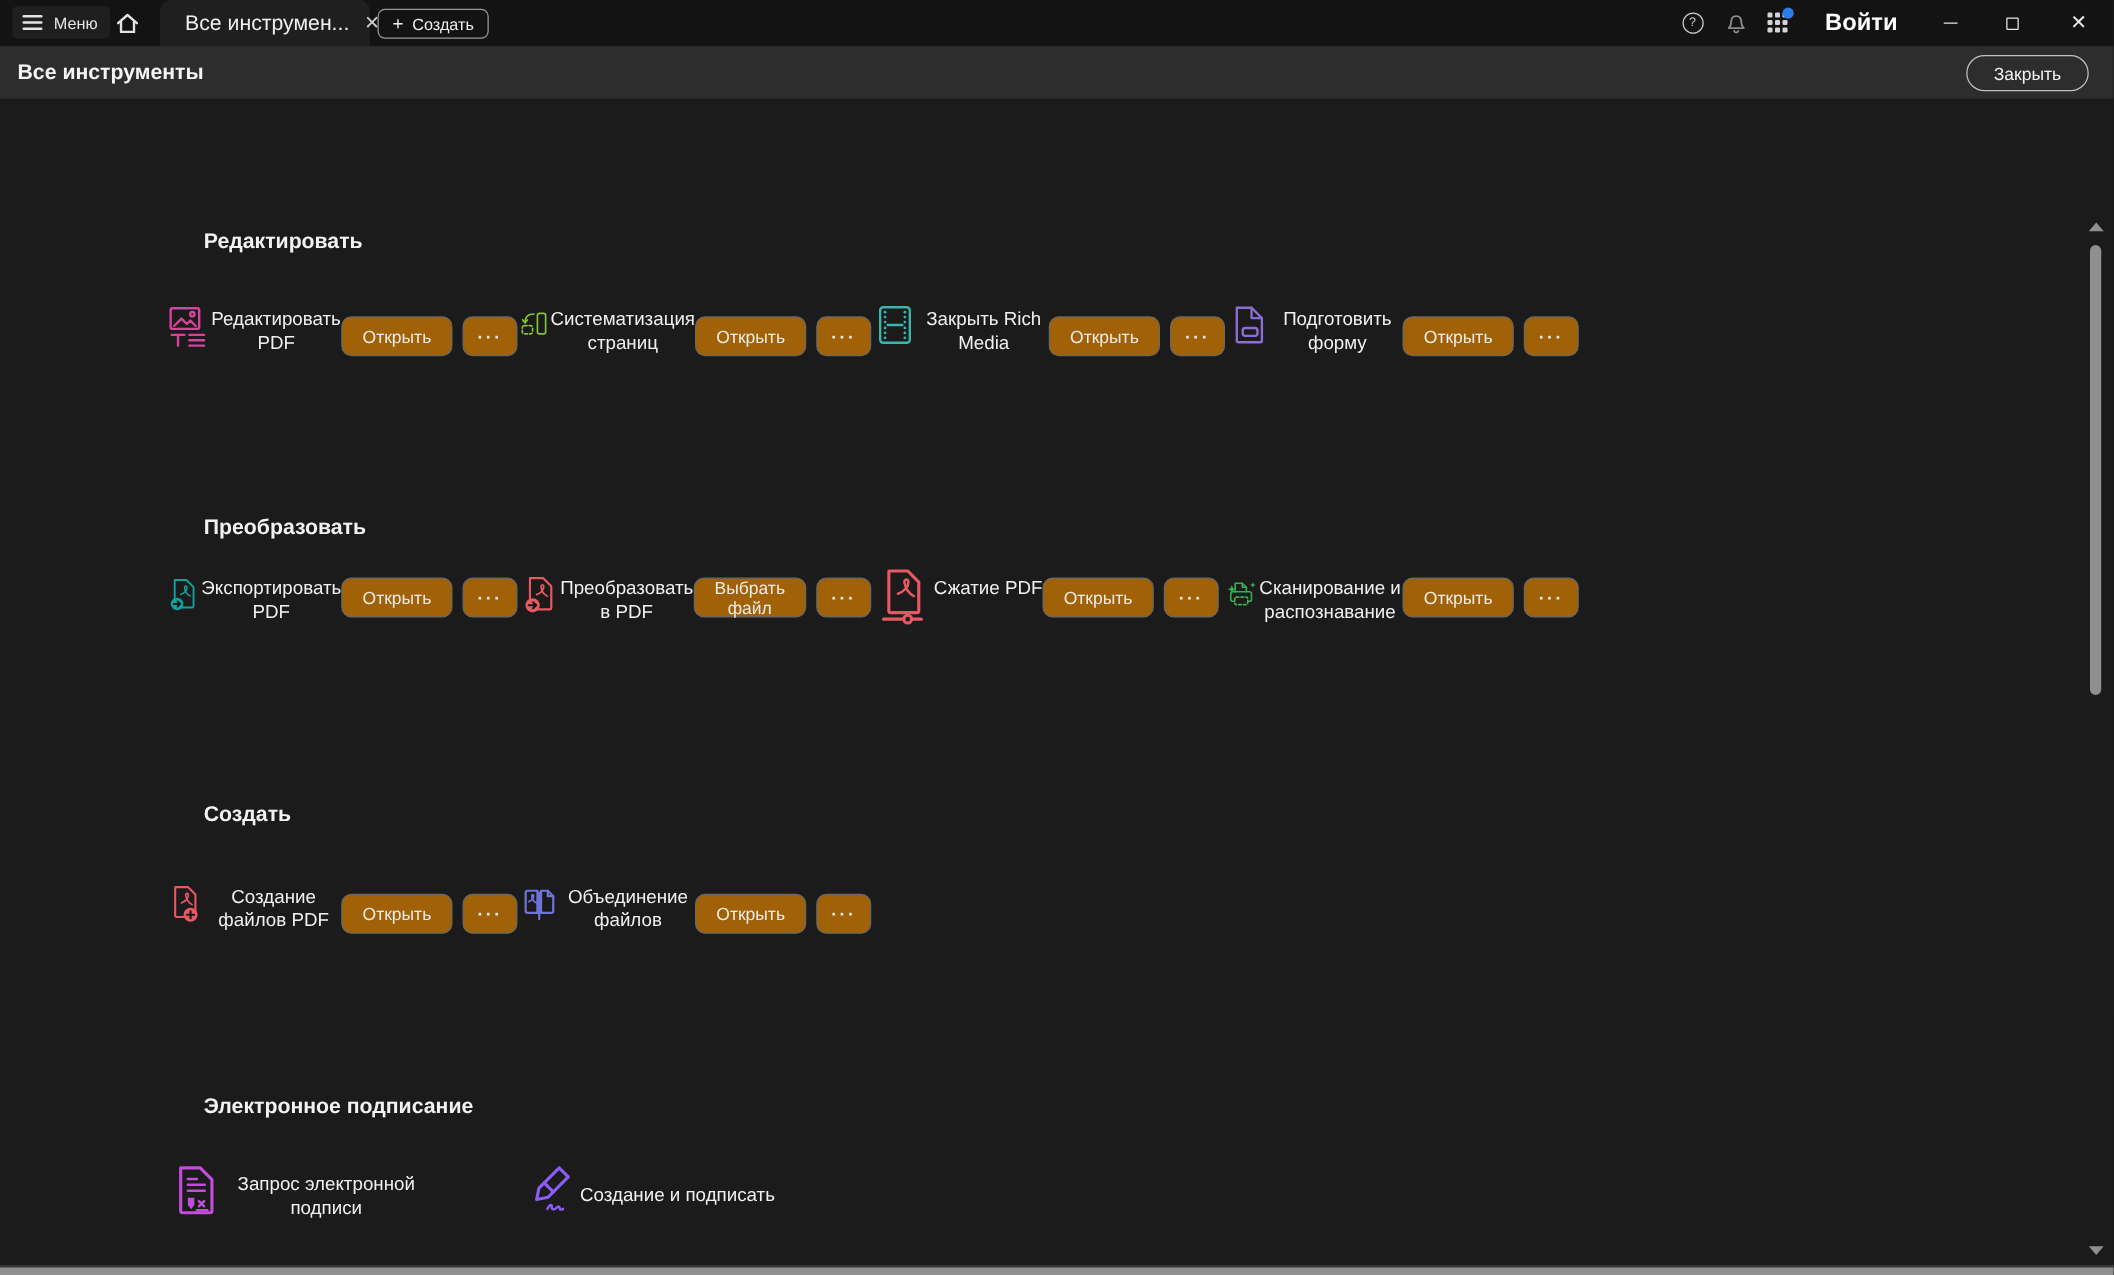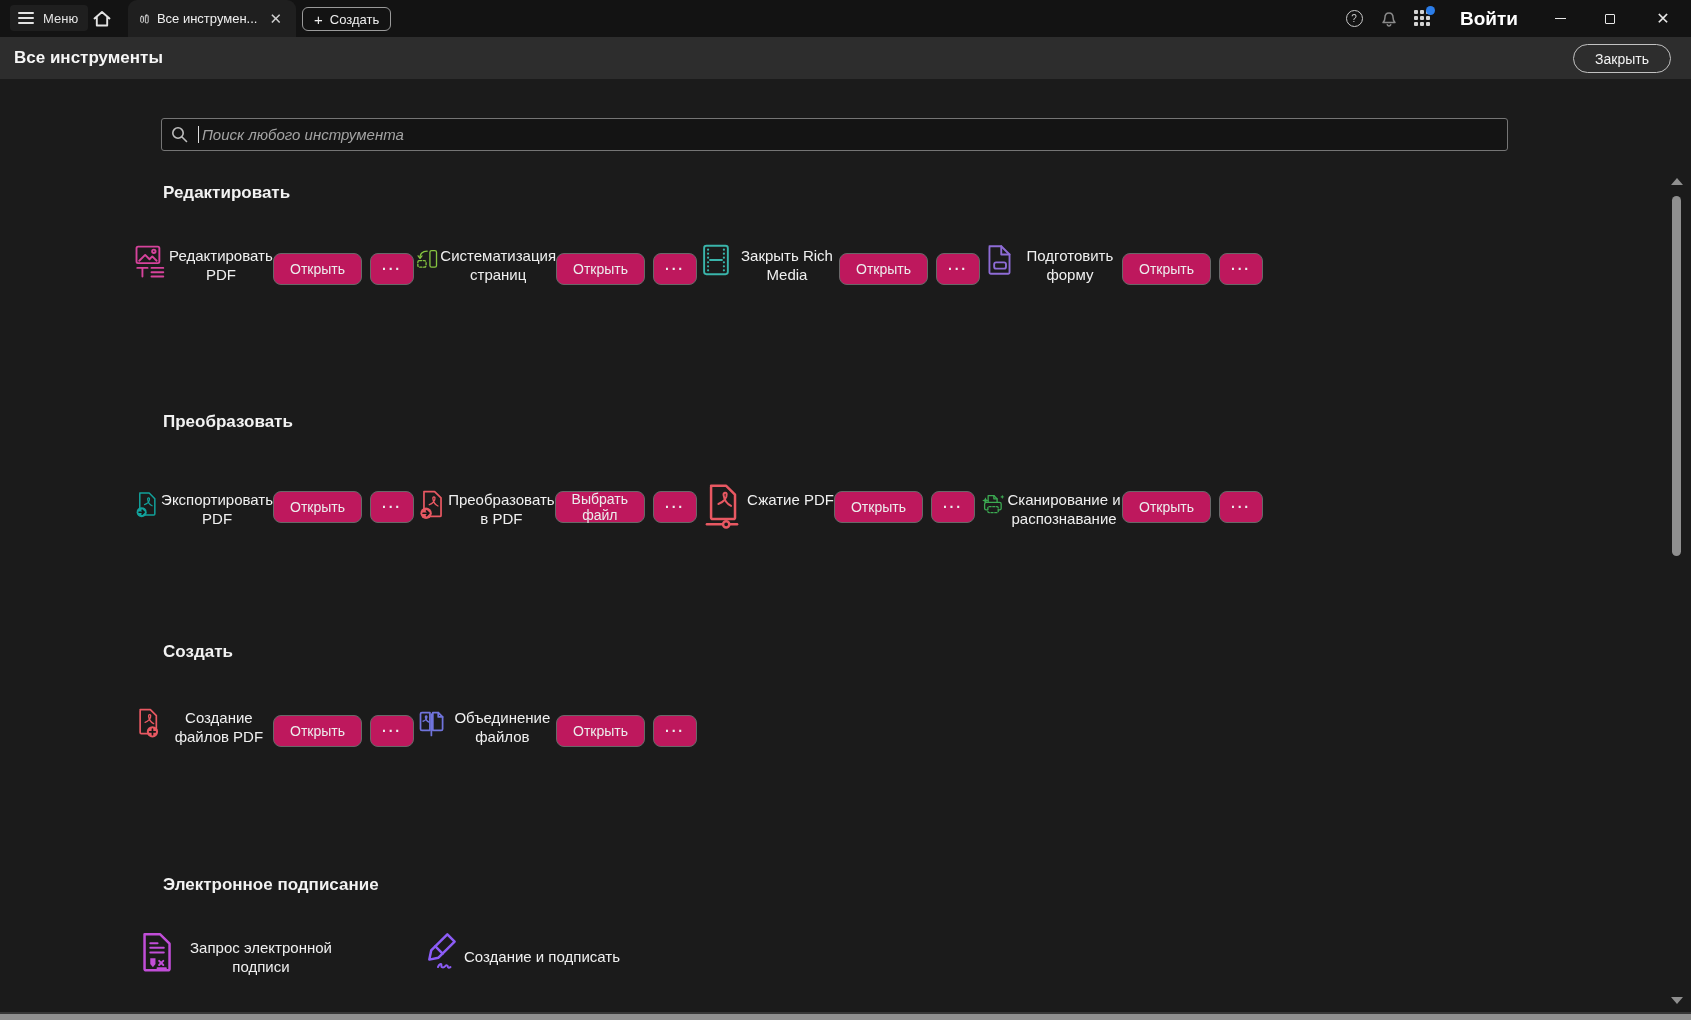--- a/index.html
+++ b/index.html
@@ -12,21 +12,21 @@
   
   .titlebar { position:absolute; top:0; left:0; width:100%; height:37px; background:#131313; }
   .menu-pill { position:absolute; left:10px; top:5px; height:26px; padding:0 10px 0 8px;
     display:flex; align-items:center; gap:9px; background:#1f1f1f; border-radius:4px; cursor:pointer; }
   .menu-pill .label { font-size:13px; color:#e3e3e3; }
   .hamburger { width:16px; height:12px; display:flex; flex-direction:column; justify-content:space-between; }
   .hamburger span { display:block; height:2px; background:#e3e3e3; border-radius:1px; }
   .home-btn { position:absolute; left:88px; top:5px; width:28px; height:26px; display:flex; align-items:center; justify-content:center; }
   .tab { position:absolute; left:128px; top:0; width:168px; height:37px; background:#1f1f1f;
     border-radius:9px 9px 0 0; display:flex; align-items:center; padding:0 10px 0 12px; gap:8px; }
-  .tab .tab-label { font-size:13px; color:#f0f0f0; white-space:nowrap; flex:1; }
+  .tab .tab-label { font-size:17px; color:#f0f0f0; white-space:nowrap; flex:1; }
   .tab .tab-close { color:#cfcfcf; font-size:15px; line-height:1; padding:2px 4px; }
   .create-btn { position:absolute; left:302px; top:7px; height:24px; padding:0 11px;
     border:1px solid #9a9a9a; border-radius:6px; display:flex; align-items:center; gap:7px;
     font-size:13px; color:#efefef; background:transparent; }
   .create-btn .plus { font-size:15px; line-height:1; color:#efefef; }
   .tb-icon { position:absolute; top:0; height:37px; display:flex; align-items:center; justify-content:center; width:28px; }
   .help-circle { width:17px; height:17px; border:1.5px solid #c9c9c9; border-radius:50%;
     display:flex; align-items:center; justify-content:center; font-size:10px; color:#c9c9c9; }
   .grid-icon { position:relative; width:17px; height:17px; }
   .grid-icon i { position:absolute; width:4px; height:4px; background:#d4d4d4; border-radius:1px; }
@@ -59,21 +59,21 @@
   .section-title { position:absolute; left:163px; font-size:17px; font-weight:bold; color:#f2f2f2; }
   .tool-grid { position:absolute; left:131px; width:1132px; display:flex; }
   .tool-card { width:283px; display:flex; flex-direction:row; align-items:center; }
   .tool-icon { width:50px; height:50px; display:block; }
   .tool-icon svg { width:100%; height:100%; display:block; }
   .tool-label { margin-top:9px; font-size:15px; line-height:19px; color:#f0f0f0; text-align:center; max-width:215px; }
   .label-2line { min-height:38px; }
   .label-narrow { max-width:160px; }
   .tool-buttons { display:flex; gap:8px; margin-top:18px; }
   .tight .tool-buttons { margin-top:6px; }
-  .btn { height:32px; padding:0 16px; background:#be185d; border:1px solid #686868; border-radius:8px;
+  .btn { height:32px; padding:0 16px; background:#a16207; border:1px solid #686868; border-radius:8px;
     color:#ececec; font-size:14px; display:flex; align-items:center; justify-content:center;
     font-family:"Liberation Sans","DejaVu Sans",sans-serif; }
   .btn-more { padding:0 11px; letter-spacing:2px; font-weight:bold; font-size:14px; }
 
   
   .sb-up    { position:absolute; left:1671px; top:178px;  width:0; height:0;
               border-left:6px solid transparent; border-right:6px solid transparent; border-bottom:7px solid #8f8f8f; }
   .sb-thumb { position:absolute; left:1672px; top:196px; width:9px; height:360px; background:#8f8f8f; border-radius:5px; }
   .sb-down  { position:absolute; left:1671px; top:997px; width:0; height:0;
               border-left:6px solid transparent; border-right:6px solid transparent; border-top:7px solid #8f8f8f; }
@@ -155,30 +155,20 @@
   </div>
 </div>
 
 <div class="header">
   <div class="page-title">Все инструменты</div>
   <button class="close-pill">Закрыть</button>
 </div>
 
 <div class="content">
 
-  <div class="search-wrap">
-    <input class="search-input" type="text" placeholder="Поиск любого инструмента" style="">
-    <svg class="search-glyph" viewBox="0 0 17 17">
-      <g class="ic-thin" style="color:#bdbdbd; stroke-width:1.6">
-        <circle cx="7" cy="7" r="5.2"></circle>
-          <path d="M11 11 L15.5 15.5"></path>
-      </g>
-    </svg>
-    <span class="caret"></span>
-  </div>
 
   <div class="section-title" style="top:104px">Редактировать</div>
   <div class="tool-grid" style="top:156px">
 
     <div class="tool-card">
       <span class="tool-icon" style="color: rgb(214, 67, 156);">
         <svg viewBox="0 0 48 48">
             <g class="ic">
           <rect x="7" y="7" width="29" height="21" rx="2"></rect>
           <path d="M10.5 25 L18 17.5 L23.5 23 L27 19.5 L32.5 25"></path>
@@ -255,21 +245,21 @@
       </span>
       <div class="tool-label">Подготовить форму</div>
       <div class="tool-buttons">
         <button class="btn">Открыть</button>
         <button class="btn btn-more">···</button>
       </div>
     </div>
   </div>
 
   <div class="section-title" style="top:333px">Преобразовать</div>
-  <div class="tool-grid tight" style="top:400px">
+  <div class="tool-grid tight" style="top:371px">
 
     <div class="tool-card">
       <span class="tool-icon" style="color: rgb(18, 161, 155);">
         <svg viewBox="0 0 48 48">
           <g class="ic">
             <path d="M14 6.5 H29 L38 15.5 V40 a1.5 1.5 0 0 1 -1.5 1.5 H15.5 A1.5 1.5 0 0 1 14 40 V8 a1.5 1.5 0 0 1 1.5 -1.5 Z"></path>
             <path class="ic-thin" d="M21.5 25 c4.5 -1.5 8.5 -5.5 8 -9.5 c-0.3 -2.3 -3.4 -1.6 -3 1 c0.6 4 3.4 8.5 7.2 10.3"></path>
           </g>
           <circle class="ic-fill" cx="17" cy="37" r="8"></circle>
           <g class="ic-dark">

